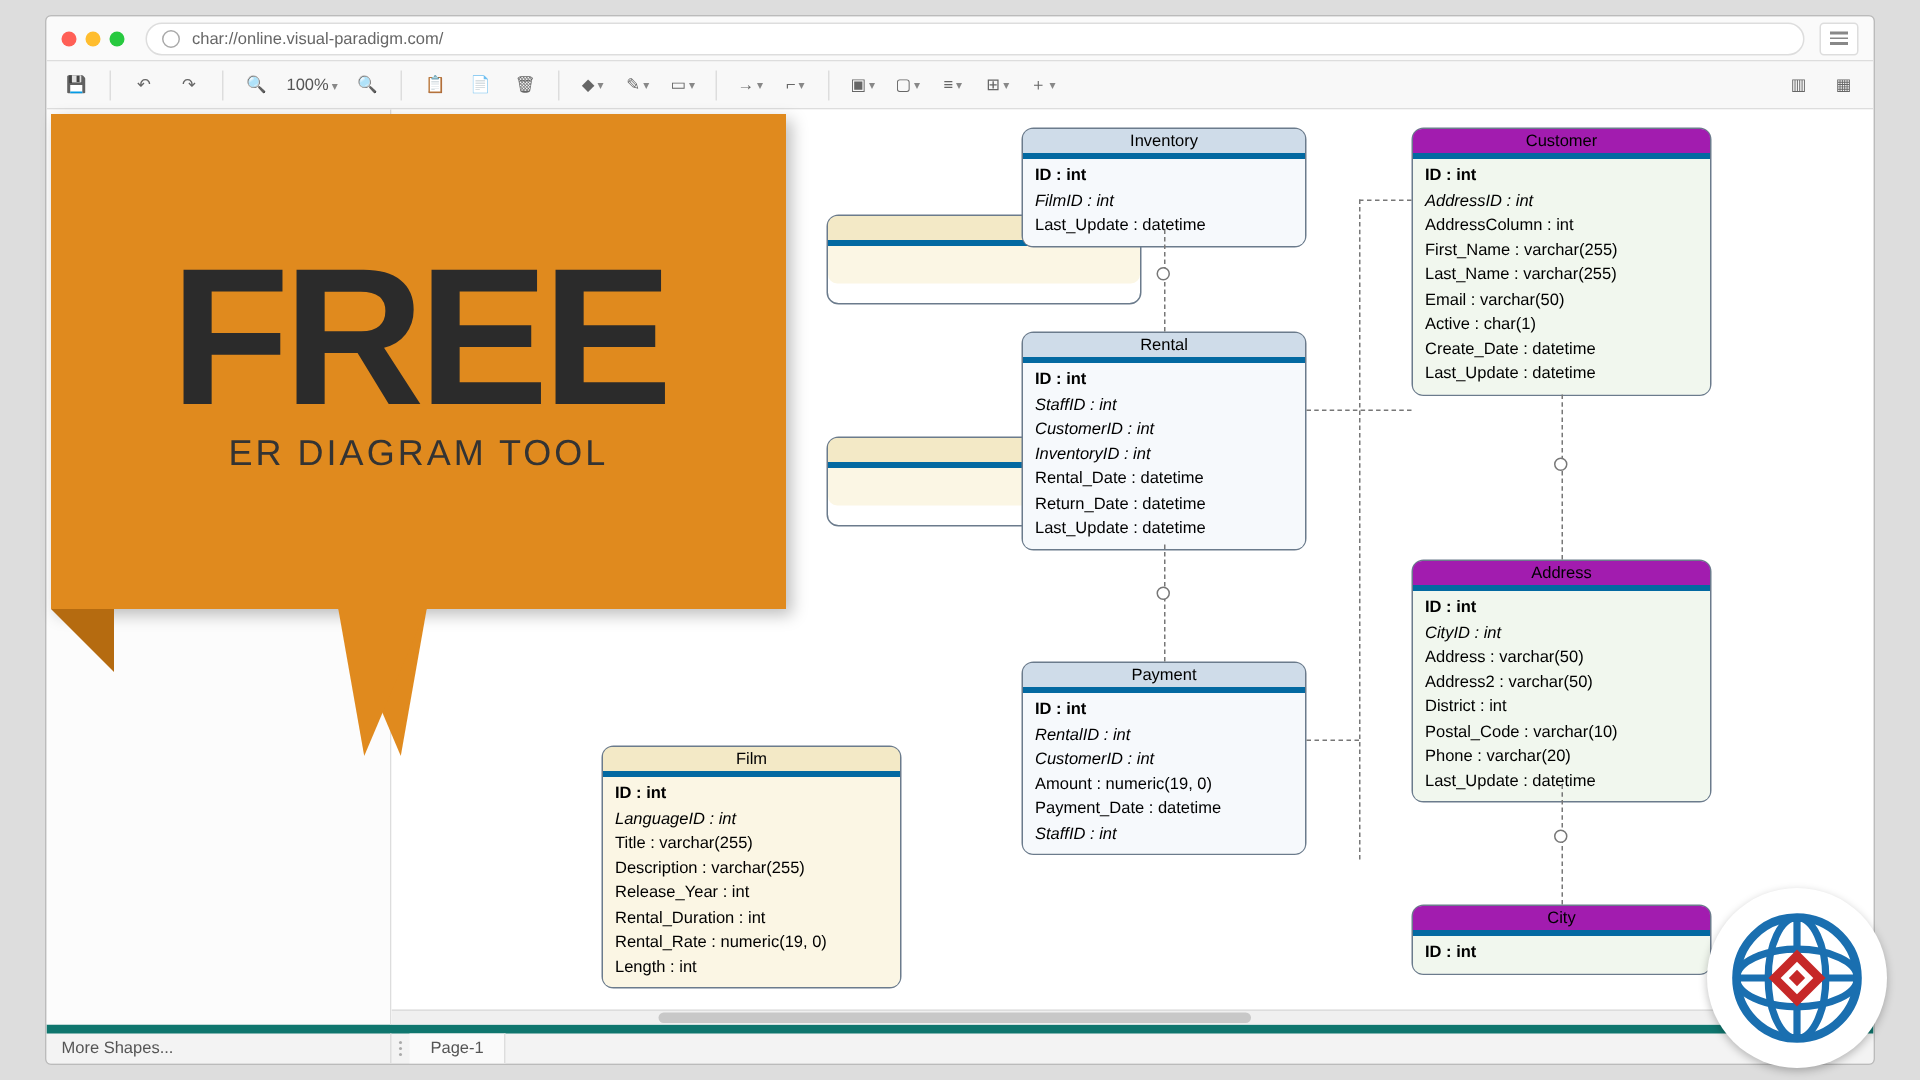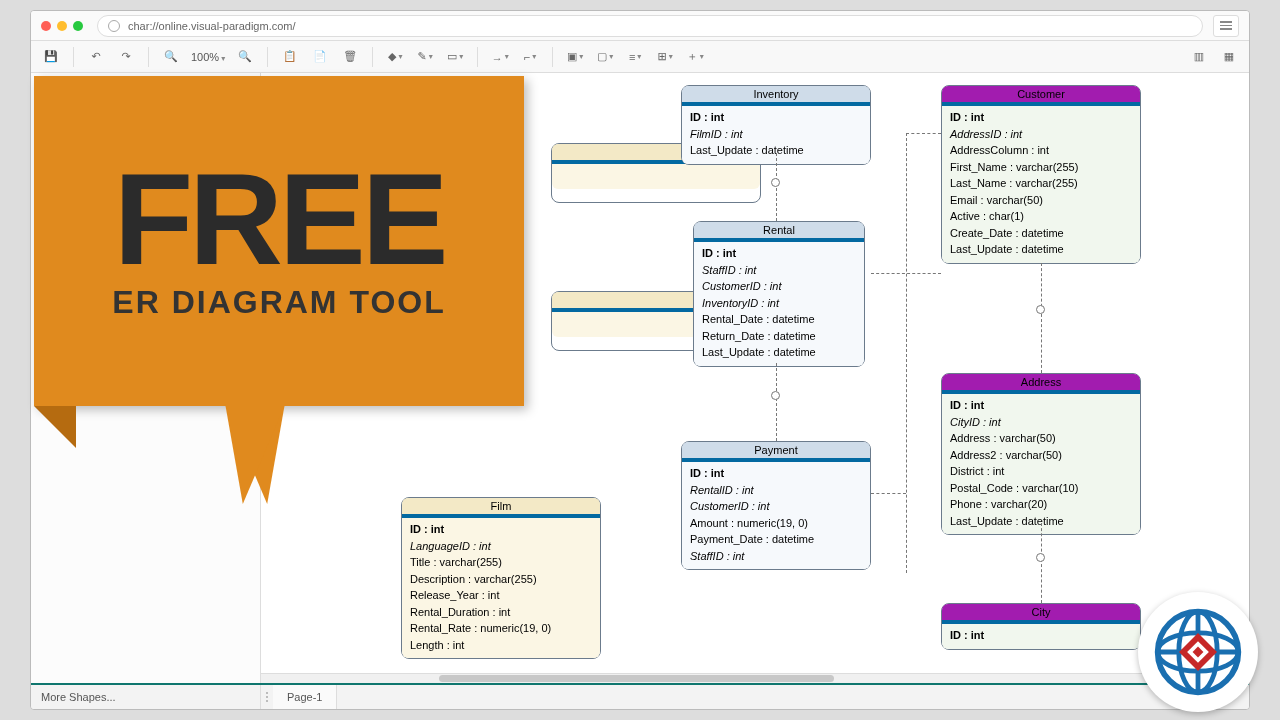--- a/index.html
+++ b/index.html
@@ -44,31 +44,31 @@
   .entity .body { padding: 3px 8px 5px; line-height: 1.5; background: #f6f9fc; border-radius: 0 0 6px 6px; }
   .entity.green .body { background: #f1f7ee; }
   .entity.yellow .body { background: #fbf6e4; }
   .entity .row { white-space: nowrap; }
   .entity .pk { font-weight: bold; }
   .entity .fk { font-style: italic; }
 
   .scroll-h { height: 10px; background: #f0f0f0; border-top: 1px solid #ddd; position: relative; }
   .scroll-h .thumb { position: absolute; left: 18%; top: 1px; height: 7px; width: 40%; background: #c8c8c8; border-radius: 4px; }
 
-  .bottombar { height: 26px; display: flex; align-items: center; background: #f3f3f3; border-top: 2px solid #0f766e; font-size: 11px; color: #555; }
+  .bottombar { height: 26px; display: flex; align-items: center; background: #f3f3f3; border-top: 6px solid #0f766e; font-size: 11px; color: #555; }
   .bottom-left { width: 230px; padding: 0 10px; border-right: 1px solid #ddd; height: 100%; display: flex; align-items: center; }
   .bottom-grip { width: 12px; display: flex; flex-direction: column; gap: 2px; align-items: center; padding: 0 6px; }
   .bottom-grip span { width: 2px; height: 2px; background: #aaa; border-radius: 50%; }
   .page-tab { padding: 0 14px; height: 100%; display: flex; align-items: center; border-right: 1px solid #ddd; background: #fafafa; }
 
   
   .banner { position: absolute; left: 34px; top: 76px; width: 505px; height: 440px; pointer-events: none; }
   .banner-main { position: absolute; left: 0; top: 0; width: 490px; height: 330px; background: #e08a1e; color: #333; display: flex; flex-direction: column; align-items: center; justify-content: center; box-shadow: 4px 4px 10px rgba(0,0,0,0.25); }
   .banner-main .big { font-size: 130px; font-weight: 800; letter-spacing: -4px; line-height: 0.9; font-family: "Arial Black", Arial, sans-serif; color: #2b2b2b; }
-  .banner-main .sub { font-size: 32px; letter-spacing: 2px; color: #333; font-weight: 700; margin-top: 6px; }
+  .banner-main .sub { font-size: 24px; letter-spacing: 2px; color: #333; font-weight: 400; margin-top: 6px; }
   .banner-fold { position: absolute; left: 0; top: 330px; width: 0; height: 0; border-top: 42px solid #b56b10; border-left: 42px solid transparent; }
   .banner-tail { position: absolute; left: 182px; top: 328px; width: 0; height: 0; border-top: 100px solid #e08a1e; border-left: 60px solid transparent; border-right: 0 solid transparent; transform: skewX(-10deg); }
   .banner-tail2 { position: absolute; left: 200px; top: 328px; width: 0; height: 0; border-top: 100px solid #e08a1e; border-right: 60px solid transparent; transform: skewX(10deg); }
 
   
   .conn { position: absolute; border-color: #777; }
   .conn.h { border-top: 1.2px dashed #777; height: 0; }
   .conn.v { border-left: 1.2px dashed #777; width: 0; }
   .ring { position: absolute; width: 9px; height: 9px; border: 1.2px solid #777; border-radius: 50%; background: #fff; }
 
@@ -170,21 +170,21 @@
 
       <div class="entity blue" style="left:420px; top:12px; width:190px;">
         <div class="hdr">Inventory</div>
         <div class="body">
             <div class="row pk">ID : int</div>
             <div class="row fk">FilmID : int</div>
             <div class="row">Last_Update : datetime</div>
           </div>
       </div>
 
-      <div class="entity blue" style="left:420px; top:148px; width:172px;margin-left:12px;">
+      <div class="entity blue" style="left:420px; top:148px; width:190px;">
         <div class="hdr">Rental</div>
         <div class="body">
             <div class="row pk">ID : int</div>
             <div class="row fk">StaffID : int</div>
             <div class="row fk">CustomerID : int</div>
             <div class="row fk">InventoryID : int</div>
             <div class="row">Rental_Date : datetime</div>
             <div class="row">Return_Date : datetime</div>
             <div class="row">Last_Update : datetime</div>
           </div>

